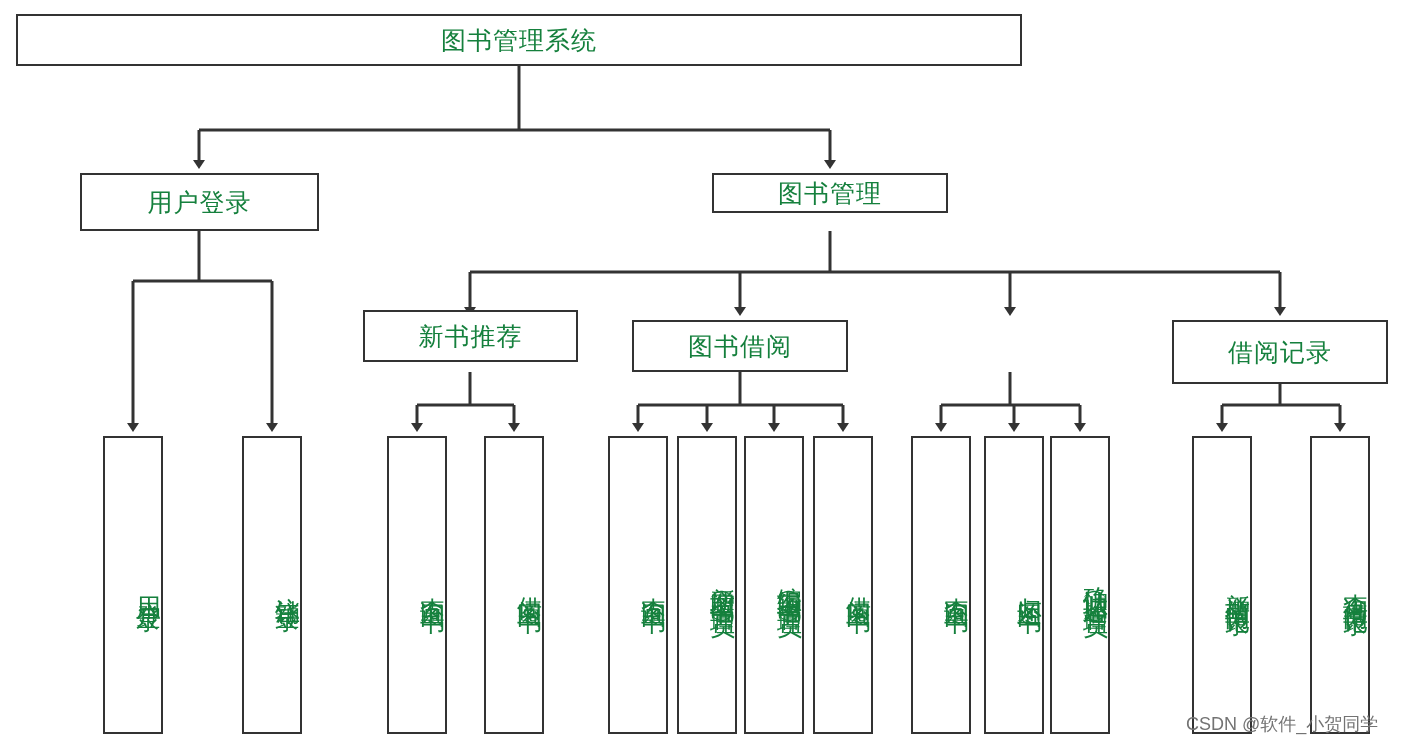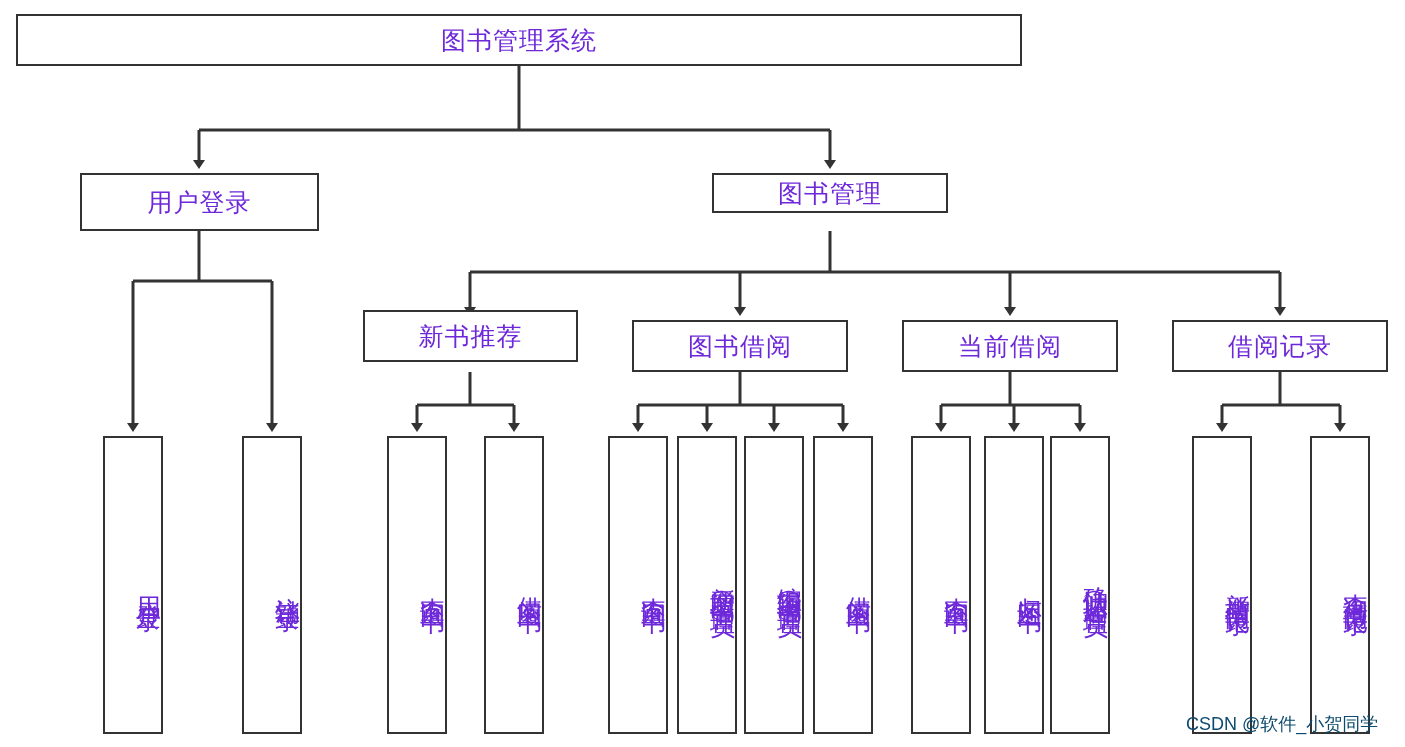--- a/index.html
+++ b/index.html
@@ -14,21 +14,21 @@
     position:absolute;left:0;top:0;width:1405px;height:747px;
   }
   .node{
     position:absolute;
     box-sizing:border-box;
     border:2.5px solid #333333;
     background:#ffffff;
     display:flex;
     align-items:center;
     justify-content:center;
-    color:#6d28d9;
+    color:#15803d;
     z-index:3;
   }
   .node-h{
     font-size:25px;
     letter-spacing:1px;
     white-space:nowrap;
   }
   .node-leaf{
     font-size:25px;
     writing-mode:vertical-rl;
@@ -49,21 +49,21 @@
   }
   svg.edges{
     position:absolute;left:0;top:0;width:1405px;height:747px;
     z-index:1;
     pointer-events:none;
   }
   .watermark{
     position:absolute;
     left:1186px;top:712px;
     font-size:18px;
-    color:#0c4a6e;
+    color:#737373;
     white-space:nowrap;
     z-index:5;
     font-family:"Liberation Sans","DejaVu Sans",sans-serif;
   }
 </style>
 </head>
 <body>
 
 <div id="diagram">
 
@@ -117,22 +117,21 @@
     </g>
   </svg>
 
   <div class="node node-h" id="node-root" style="left: 16px; top: 14px; width: 1006px; height: 52px;">图书管理系统</div>
 
   <div class="node node-h" id="node-l1-0" style="left: 80px; top: 173px; width: 239px; height: 58px;">用户登录</div>
   <div class="node node-h" id="node-l1-1" style="left: 712px; top: 173px; width: 236px; height: 40px;">图书管理</div>
 
   <div class="node node-h" id="node-l2-0" style="left: 363px; top: 310px; width: 215px; height: 52px;">新书推荐</div>
   <div class="node node-h" id="node-l2-1" style="left: 632px; top: 320px; width: 216px; height: 52px;">图书借阅</div>
-  <div class="node node-h" id="node-l2-2" style="left: 902px; top: 320px; width: 216px; height: 52px;">当前借阅</div>
-  <div class="node node-h" id="node-l2-3" style="left: 1172px; top: 320px; width: 216px; height: 52px;">借阅记录</div>
+  <div class="node node-h" id="node-l2-3" style="left: 1172px; top: 320px; width: 216px; height: 64px;">借阅记录</div>
 
   <div class="node node-leaf" id="node-leaf-0" style="left: 103px; top: 436px; width: 60px; height: 298px;">
       <span class="vtext">用户登录</span>
     </div>
   <div class="node node-leaf" id="node-leaf-1" style="left: 242px; top: 436px; width: 60px; height: 298px;">
       <span class="vtext">注销登录</span>
     </div>
   <div class="node node-leaf" id="node-leaf-2" style="left: 387px; top: 436px; width: 60px; height: 298px;">
       <span class="vtext">查询图书</span>
     </div>

